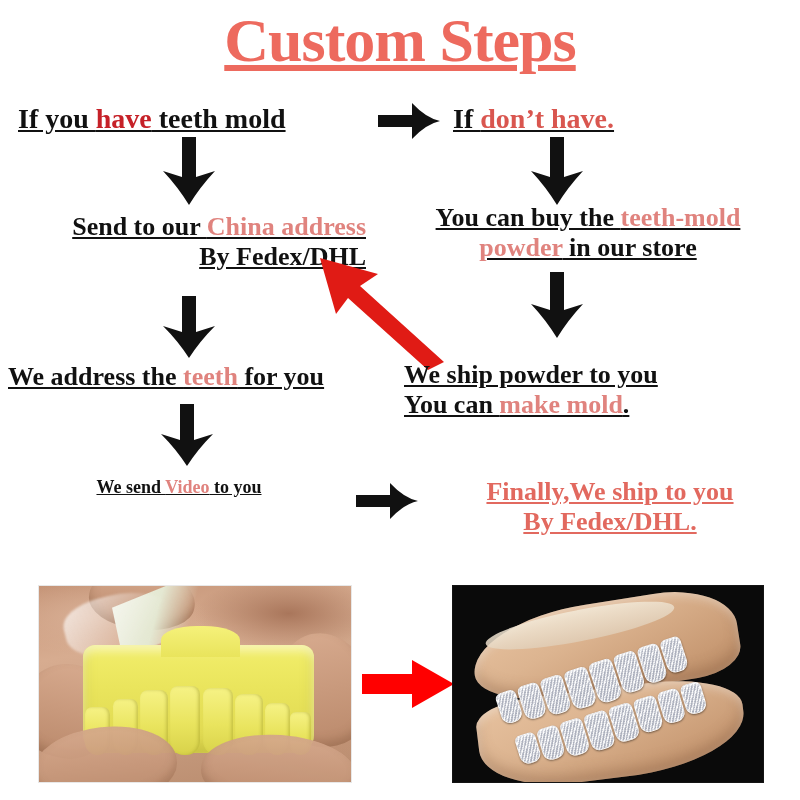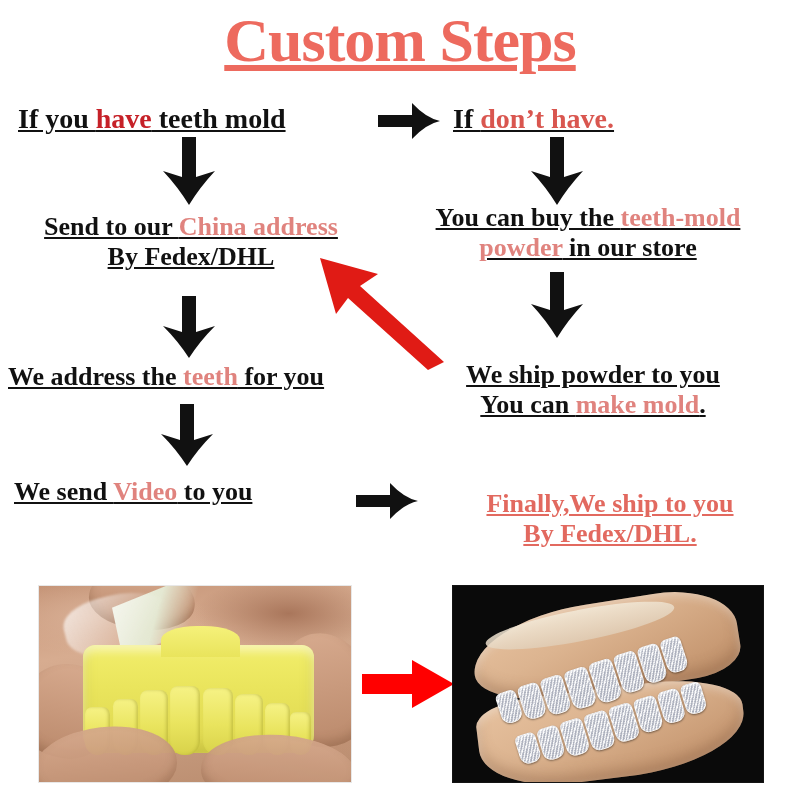--- a/index.html
+++ b/index.html
@@ -164,21 +164,21 @@
     <svg width="58" height="68" viewBox="0 0 58 68">
       <path d="M22 0 L36 0 L36 40 L55 34 Q40 50 29 68 Q18 50 3 34 L22 40 Z" fill="#111111"></path>
     </svg>
   </div>
   <div class="arrow" style="left:528px;top:137px;">
     <svg width="58" height="68" viewBox="0 0 58 68">
       <path d="M22 0 L36 0 L36 40 L55 34 Q40 50 29 68 Q18 50 3 34 L22 40 Z" fill="#111111"></path>
     </svg>
   </div>
 
-  <div class="abs node" style="left:16px;top:212px;font-size:26px;text-align:center;width:350px;">
+  <div class="abs node" style="left:16px;top:212px;font-size:26px;text-align:right;width:350px;">
     <span class="l"><span>Send to our </span><span class="r-soft">China address</span></span>
     <span class="l">By Fedex/DHL</span>
   </div>
 
   <div class="abs node" style="left:388px;top:203px;font-size:26px;text-align:center;width:400px;">
     <span class="l"><span>You can buy the </span><span class="r-soft">teeth-mold</span></span>
     <span class="l"><span class="r-soft">powder</span><span> in our store</span></span>
   </div>
 
   <div class="arrow" style="left:160px;top:296px;">
@@ -195,42 +195,42 @@
   <div class="arrow" style="left:316px;top:252px;">
     <svg width="130" height="118" viewBox="0 0 130 118">
       <path d="M4 6 L62 22 L44 34 L128 110 L112 118 L32 46 L20 62 Z" fill="#E01B15"></path>
     </svg>
   </div>
 
   <div class="abs node" style="left:8px;top:362px;font-size:26px;">
     <span>We address the </span><span class="r-soft">teeth</span><span> for you</span>
   </div>
 
-  <div class="abs node" style="left:404px;top:360px;font-size:26px;text-align:center;width:378px;">
+  <div class="abs node" style="left:404px;top:360px;font-size:26px;text-align:left;width:378px;">
     <span class="l">We ship powder to you</span>
     <span class="l"><span>You can </span><span class="r-soft">make mold</span><span>.</span></span>
   </div>
 
   <div class="arrow" style="left:158px;top:404px;">
     <svg width="58" height="62" viewBox="0 0 58 62">
       <path d="M22 0 L36 0 L36 36 L55 30 Q40 45 29 62 Q18 45 3 30 L22 36 Z" fill="#111111"></path>
     </svg>
   </div>
 
-  <div class="abs node" style="left:14px;top:477px;font-size:26px;text-align:left;width:330px;">
+  <div class="abs node" style="left:14px;top:477px;font-size:18px;text-align:center;width:330px;">
     <span class="l"><span>We send </span><span class="r-soft">Video</span><span> to you</span></span>
   </div>
 
   <div class="arrow" style="left:356px;top:480px;">
     <svg width="62" height="42" viewBox="0 0 62 42">
       <path d="M0 15 L34 15 L34 3 Q48 18 62 21 Q48 24 34 39 L34 27 L0 27 Z" fill="#111111"></path>
     </svg>
   </div>
 
-  <div class="abs node" style="left:432px;top:477px;font-size:26px;text-align:center;width:356px;color:#E2695F;margin-top:12px;">
+  <div class="abs node" style="left:432px;top:477px;font-size:26px;text-align:center;width:356px;color:#E2695F;">
     <span class="l">Finally,We ship to you</span>
     <span class="l">By Fedex/DHL.</span>
   </div>
 
   <div class="photo" id="photo-left">
     <div class="ph-inner">
       <div class="skin"></div>
       <div class="finger" style="left:-6%;top:40%;width:30%;height:48%;transform:rotate(12deg);"></div>
       <div class="finger" style="left:76%;top:24%;width:30%;height:58%;transform:rotate(-10deg);"></div>
       <div class="finger" style="left:16%;top:-8%;width:34%;height:30%;transform:rotate(6deg);"></div>

